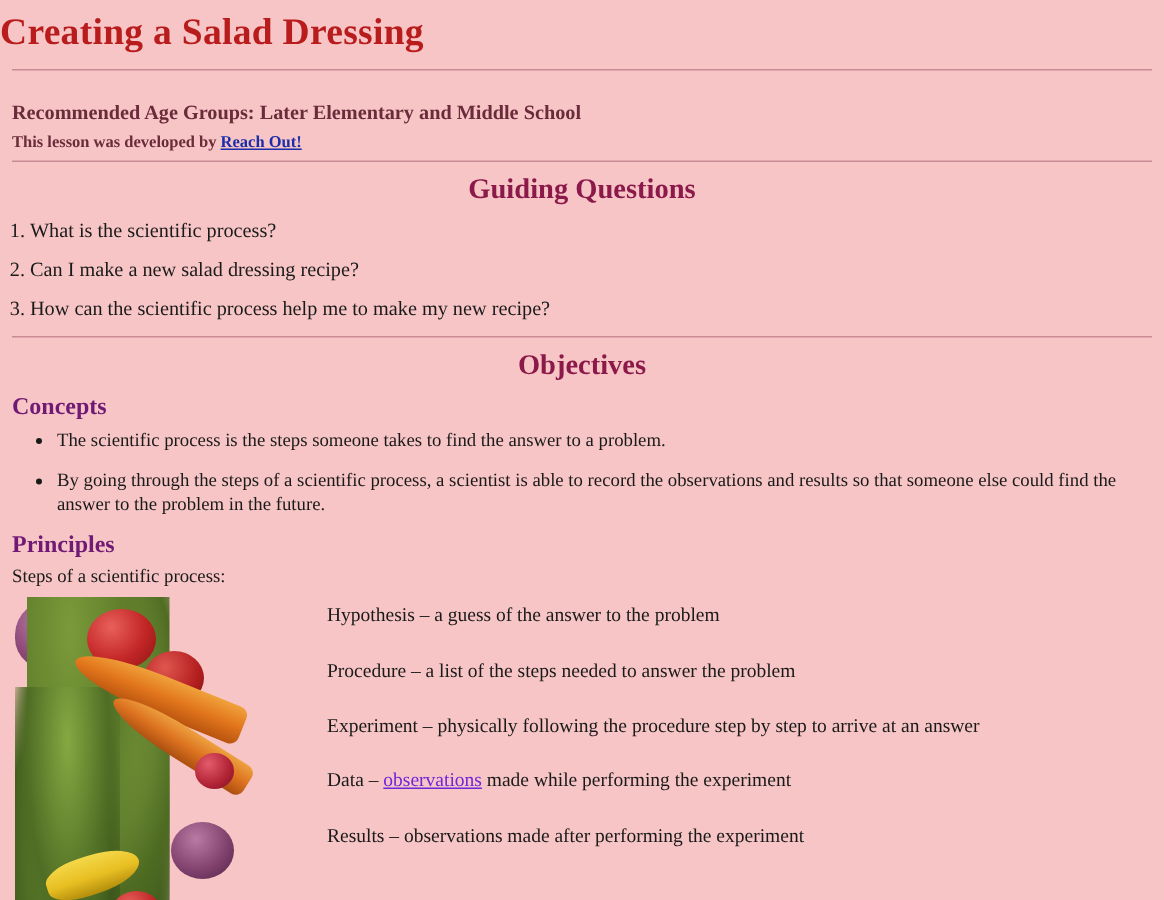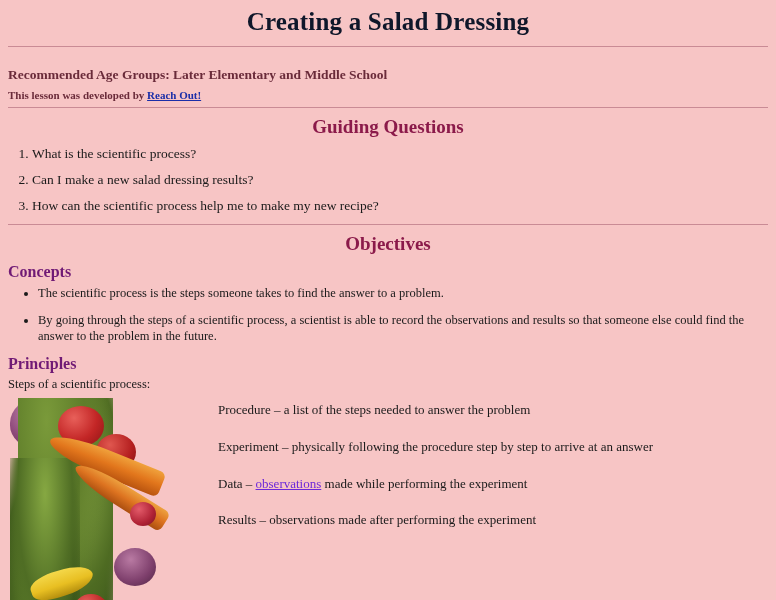--- a/index.html
+++ b/index.html
@@ -12,24 +12,24 @@
     overflow: hidden;
     background: #f7c5c5;
     font-family: "Liberation Serif", serif;
     color: #1a1a1a;
   }
   .page {
     width: 776px;
     position: relative;
   }
   h1.title {
-    text-align: center;
+    text-align: left;
     font-size: 25px;
     font-weight: bold;
-    color: #0f172a;
+    color: #b91c1c;
     margin: 8px 0 10px 0;
     letter-spacing: 0.2px;
   }
   hr.rule {
     border: none;
     border-top: 1px solid #c98b95;
     margin: 6px 8px;
   }
   .meta {
     padding: 0 8px;
@@ -53,21 +53,21 @@
   }
   h2.section {
     text-align: center;
     font-size: 19px;
     font-weight: bold;
     color: #8b1a4a;
     margin: 8px 0 8px 0;
   }
   ol.questions {
     margin: 6px 0 8px 0;
-    padding-left: 32px;
+    padding-left: 20px;
     font-size: 13.5px;
   }
   ol.questions li {
     margin: 0 0 9px 0;
     line-height: 1.25;
   }
   h3.sub {
     font-size: 16px;
     font-weight: bold;
     color: #701a75;
@@ -204,21 +204,21 @@
     <div class="age-groups">Recommended Age Groups: Later Elementary and Middle School</div>
     <div class="devline"><span>This lesson was developed by </span><a href="#">Reach Out!</a></div>
   </div>
 
   <hr class="rule">
 
   <h2 class="section">Guiding Questions</h2>
 
   <ol class="questions">
     <li>What is the scientific process?</li>
-    <li>Can I make a new salad dressing results?</li>
+    <li>Can I make a new salad dressing recipe?</li>
     <li>How can the scientific process help me to make my new recipe?</li>
   </ol>
 
   <hr class="rule">
 
   <h2 class="section">Objectives</h2>
 
   <h3 class="sub">Concepts</h3>
   <ul class="bullets">
     <li>The scientific process is the steps someone takes to find the answer to a problem.</li>
@@ -240,20 +240,21 @@
       <div class="veg radish"></div>
       <div class="onion"></div>
       <div class="veg onion2"></div>
       <div class="pepper"></div>
       <div class="veg tomato3"></div>
       <div class="broccoli"></div>
 
     </div>
 
     <div class="steps-list">
+      <div class="step">Hypothesis – a guess of the answer to the problem</div>
       <div class="step">Procedure – a list of the steps needed to answer the problem</div>
       <div class="step">Experiment – physically following the procedure step by step to arrive at an answer</div>
       <div class="step"><span>Data – </span><a class="inline-link" href="#">observations</a><span> made while performing the experiment</span></div>
       <div class="step">Results – observations made after performing the experiment</div>
 
     </div>
 
   </div>
 
 </div>

